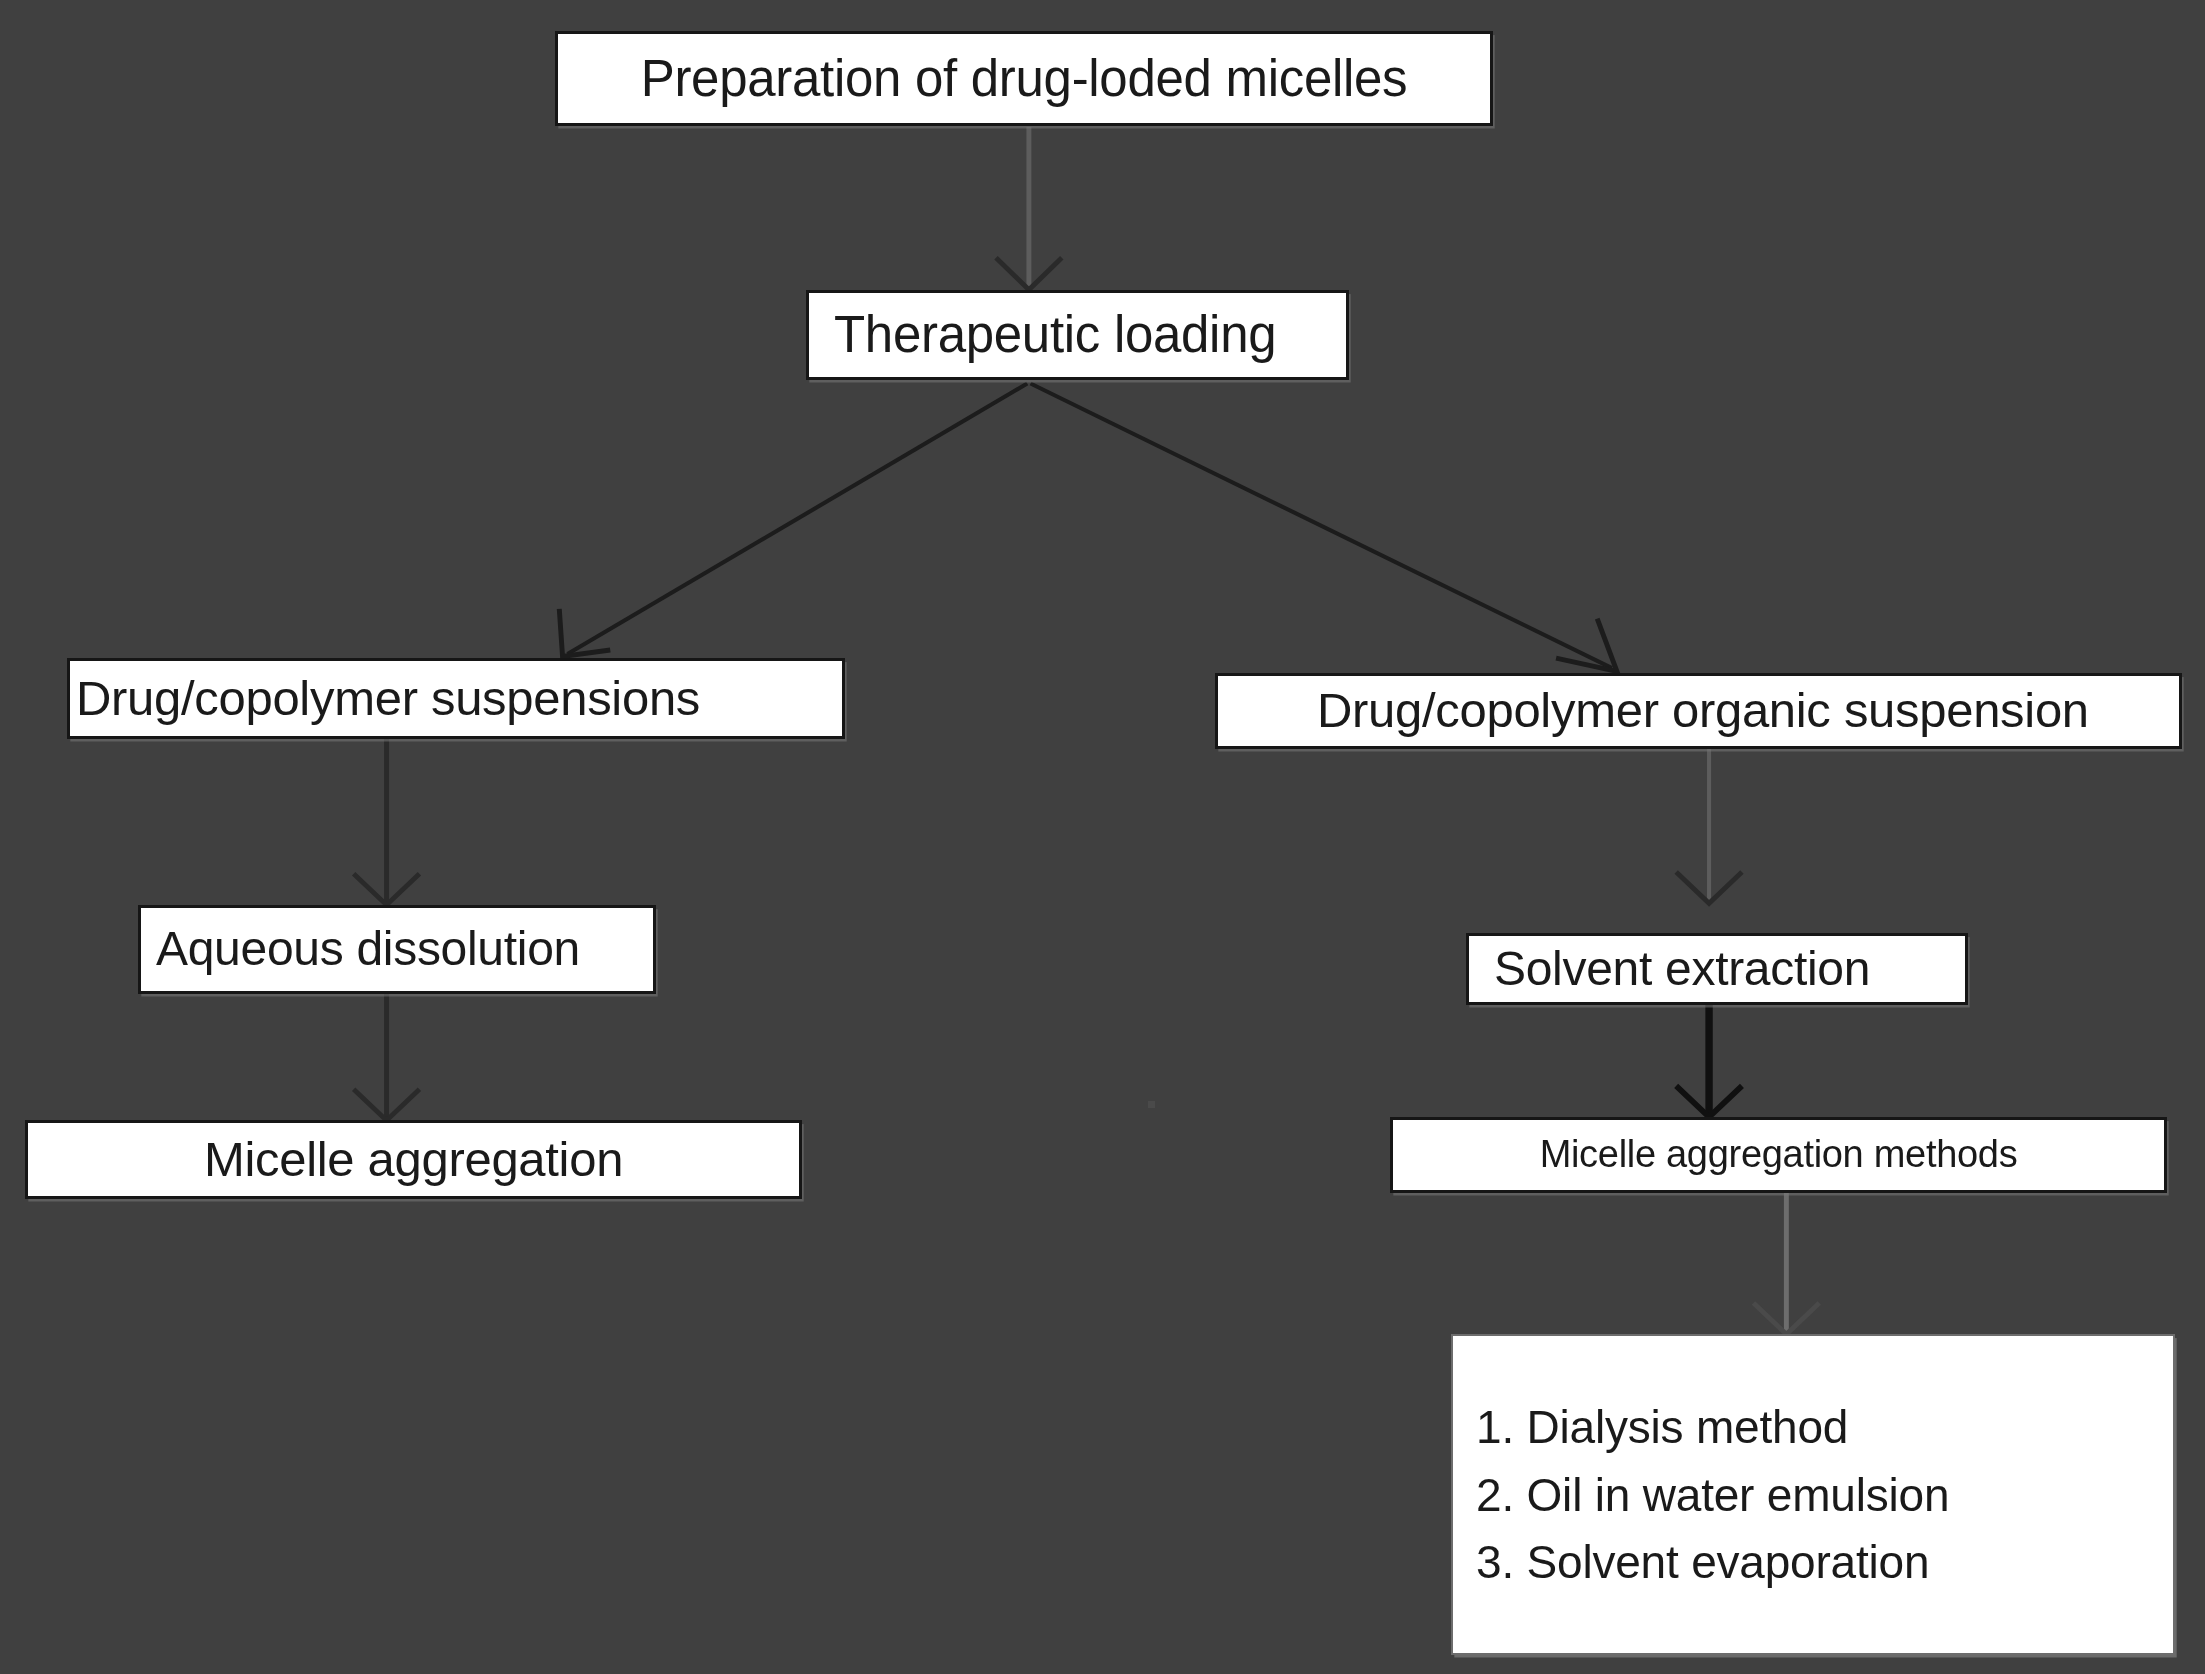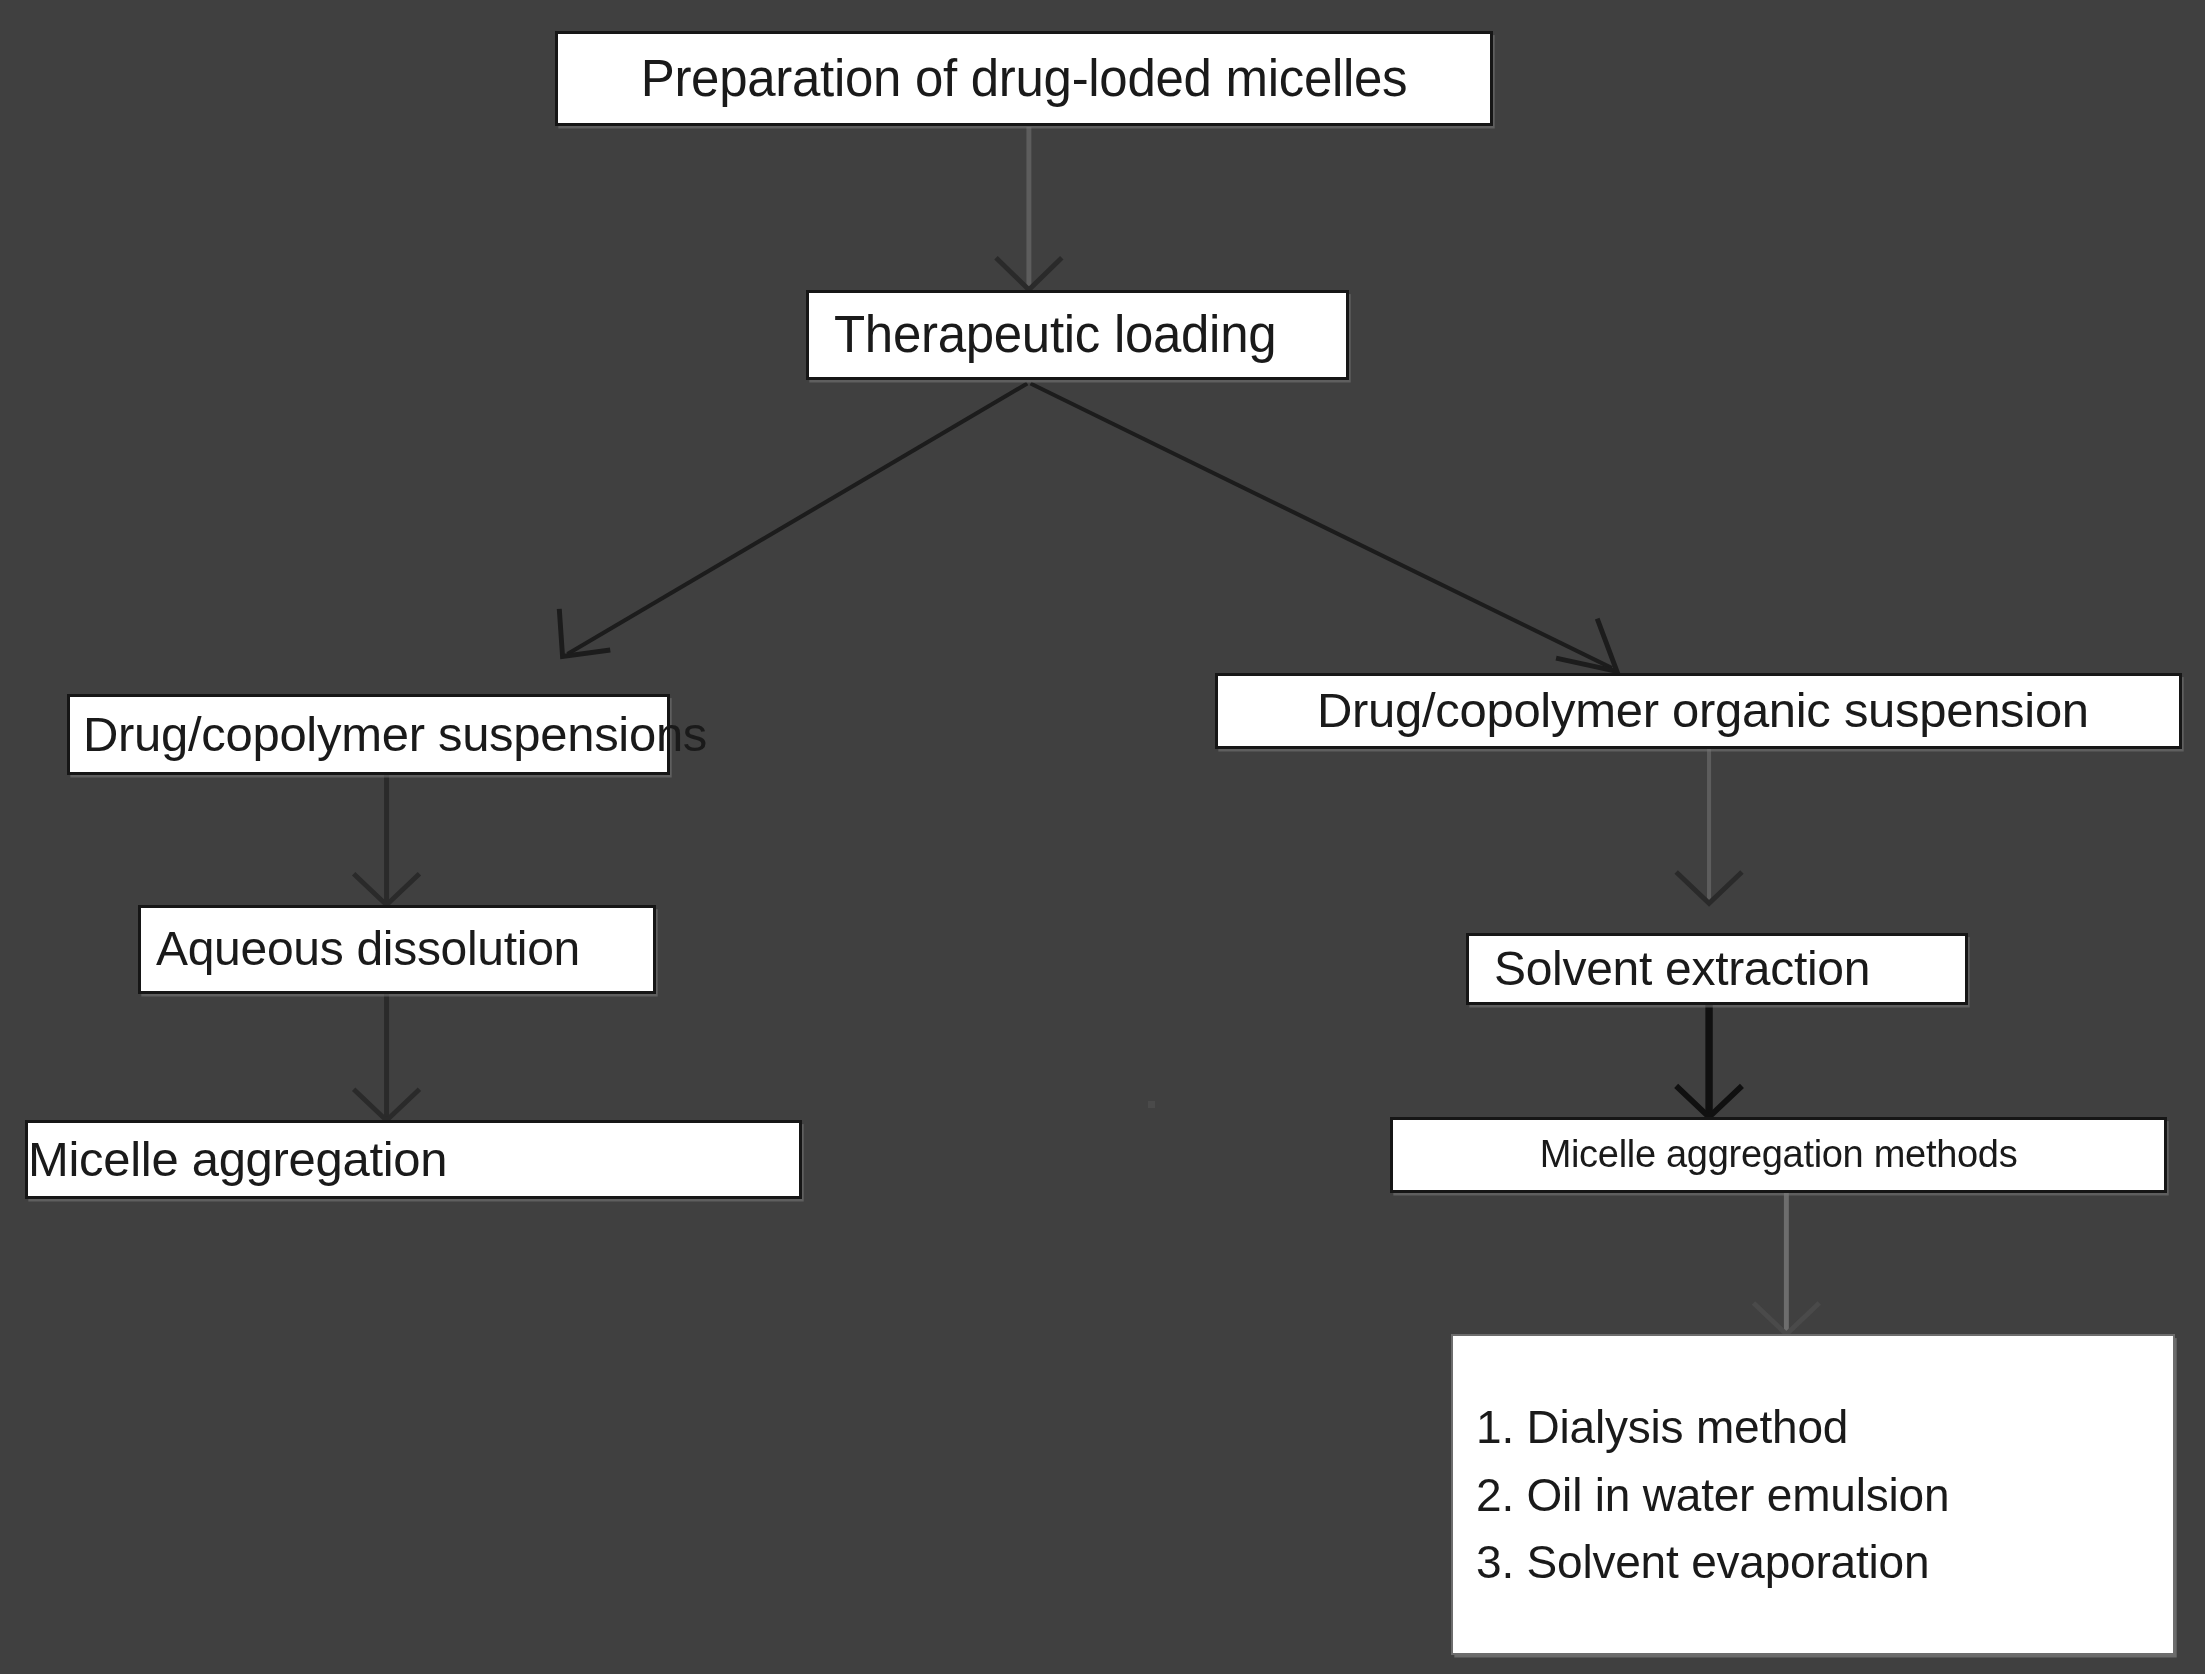--- a/index.html
+++ b/index.html
@@ -34,33 +34,33 @@
     letter-spacing: -0.3px;
   }
 
   
   #node-prep      { left: 555px;  top: 31px;   width: 938px; height: 95px; justify-content: center; }
   #node-prep .label { font-size: 51px; }
 
   #node-thera     { left: 806px;  top: 290px;  width: 543px;  height: 90px; justify-content: flex-start; padding-left: 25px; }
   #node-thera .label { font-size: 51px; }
 
-  #node-suspL     { left: 67px;   top: 694px;  width: 603px;  height: 81px;  justify-content: flex-start; padding-left: 13px; }
+  #node-suspL     { left: 67px;   top: 658px;  width: 778px;  height: 81px;  justify-content: flex-start; padding-left: 6px; }
   #node-suspL .label { font-size: 49px; }
 
   #node-suspR     { left: 1215px; top: 673px;  width: 967px; height: 76px;  justify-content: flex-start; padding-left: 99px; }
   #node-suspR .label { font-size: 49px; }
 
   #node-aqueous   { left: 138px;  top: 905px; width: 518px;  height: 89px;  justify-content: flex-start; padding-left: 15px; }
   #node-aqueous .label { font-size: 48px; }
 
   #node-solvent   { left: 1466px; top: 903px; width: 502px;  height: 72px;  justify-content: flex-start; padding-left: 25px; margin-top: 30px; }
   #node-solvent .label { font-size: 48px; }
 
-  #node-micelleL  { left: 25px;   top: 1120px; width: 777px;  height: 79px;  }
+  #node-micelleL  { left: 25px;   top: 1120px; width: 777px;  height: 79px;  justify-content: center; }
   #node-micelleL .label { font-size: 49px; }
 
   #node-micelleR  { left: 1390px; top: 1117px; width: 777px;  height: 76px;  justify-content: center; }
   #node-micelleR .label { font-size: 38px; }
 
   #node-methods {
     left: 1451px; top: 1334px; width: 724px; height: 321px;
     border: 2.5px solid #6d6d6d;
     flex-direction: column;
     align-items: flex-start;

